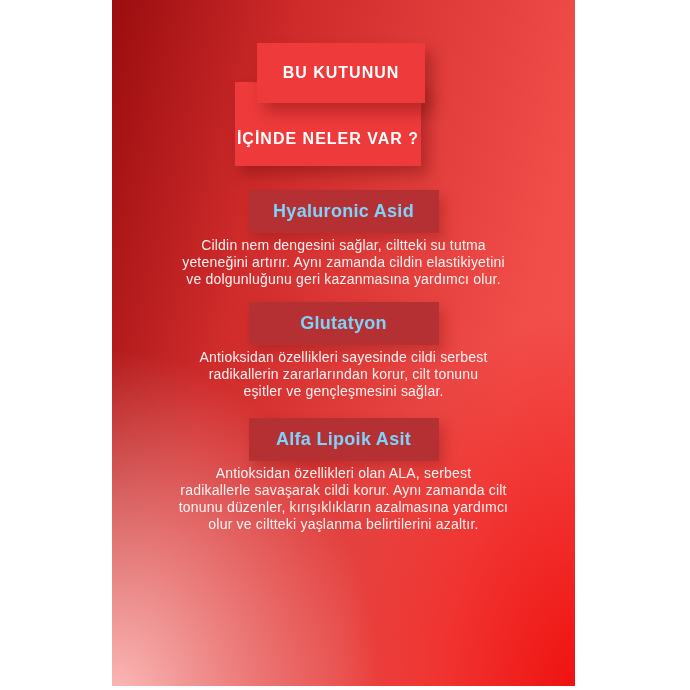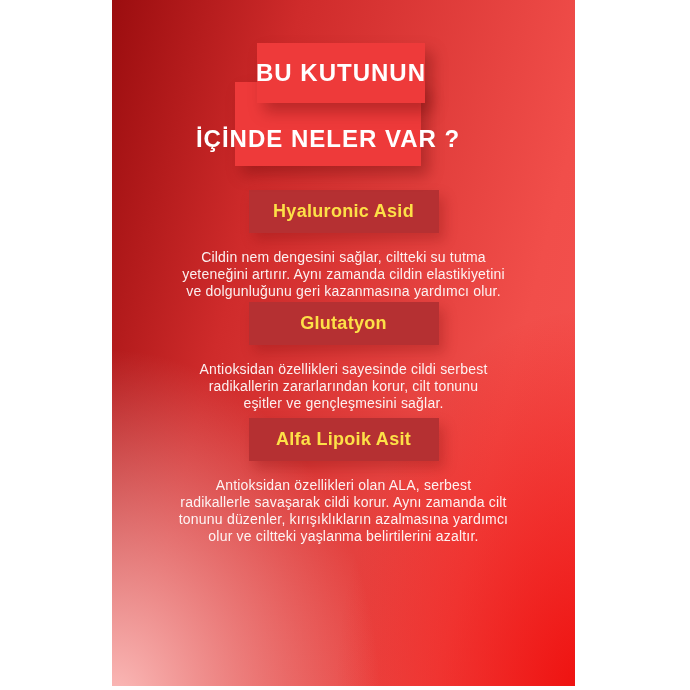--- a/index.html
+++ b/index.html
@@ -36,49 +36,49 @@
     z-index: 2;
   }
   .banner-bottom {
     left: 123px; top: 82px;
     width: 186px; height: 84px;
     z-index: 1;
   }
   .banner-text {
     color: #ffffff;
     font-weight: bold;
-    font-size: 24px;
+    font-size: 16px;
     letter-spacing: 1px;
     white-space: nowrap;
   }
   .banner-bottom .banner-text { padding-top: 30px; }
   .section { position: absolute; left: 0; width: 100%; }
   .sec-1 { top: 190px; }
   .sec-2 { top: 302px; }
   .sec-3 { top: 418px; }
   .sec-4 { top: 549px; }
   .sec-title-box {
     width: 190px;
     height: 43px;
     margin: 0 auto;
     background: #b53032;
     display: flex;
     align-items: center;
     justify-content: center;
     box-shadow: 5px 7px 12px rgba(120,10,10,0.28);
   }
   .sec-title {
-    color: #fde047;
+    color: #7dd3fc;
     font-weight: bold;
     font-size: 18px;
     letter-spacing: 0.3px;
     white-space: nowrap;
   }
   .sec-desc {
-    margin-top: 16px;
+    margin-top: 4px;
     text-align: center;
     color: rgba(255,255,255,0.93);
     font-size: 14px;
     line-height: 17px;
     white-space: pre-line;
     letter-spacing: 0.2px;
   }
 </style>
 </head>
 <body>

